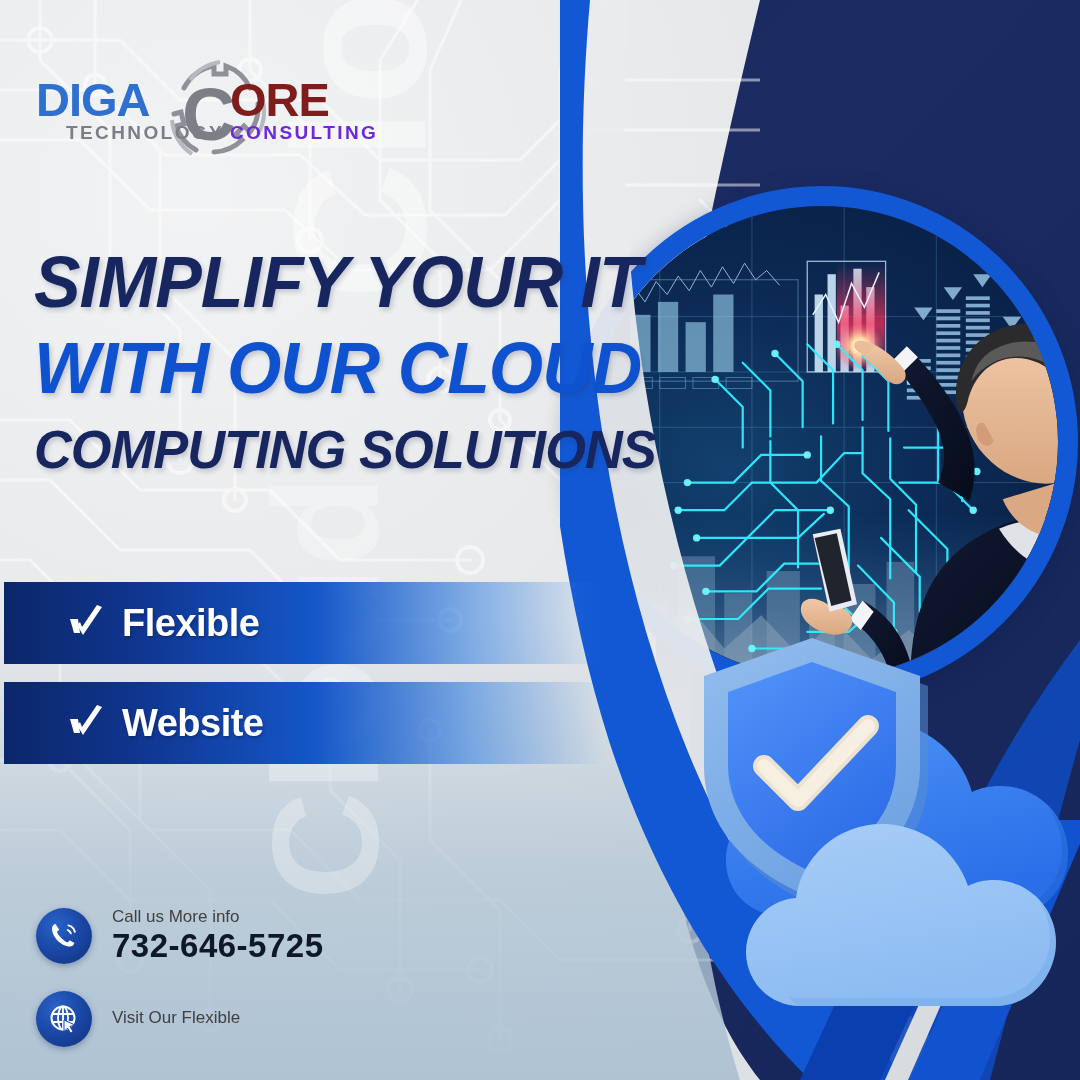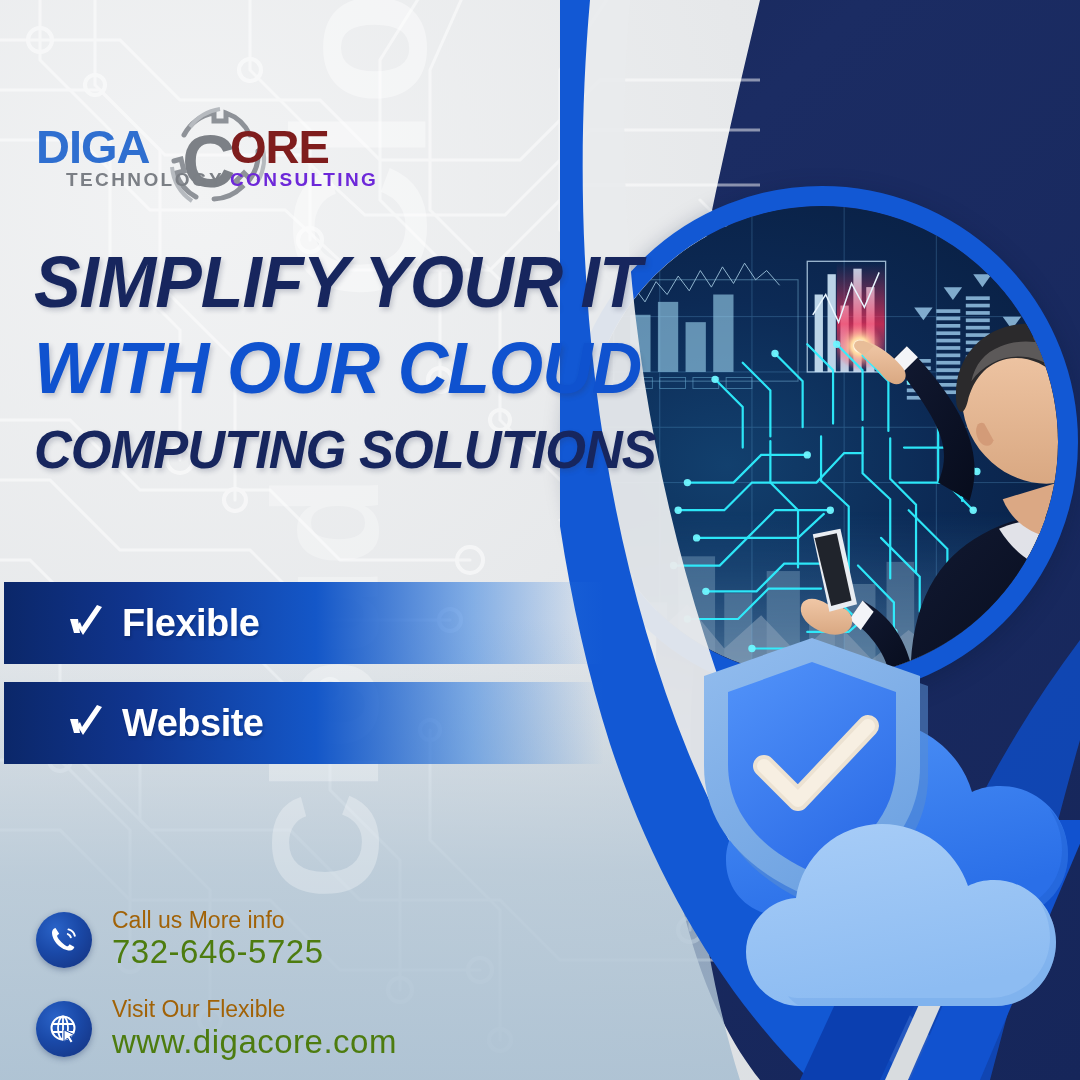--- a/index.html
+++ b/index.html
@@ -51,21 +51,21 @@
     font-size:150px;font-weight:700;
     color:rgba(255,255,255,.30);
     transform:rotate(-90deg);transform-origin:left top;
     white-space:nowrap;pointer-events:none;
   }
 
   
   .swoosh{position:absolute;right:0;top:0;width:520px;height:1080px;}
 
   
-  .logo{position:absolute;left:34px;top:72px;width:300px;height:95px;margin-top:47px;}
+  .logo{position:absolute;left:34px;top:72px;width:300px;height:95px;}
   .logo-row{position:relative;height:62px;}
   .logo-diga{
     position:absolute;left:2px;top:0;
     font-size:47px;font-weight:800;letter-spacing:-1px;
     color:#2f6fd0;font-family:"Liberation Sans", sans-serif;
   }
   .logo-ore{
     position:absolute;left:196px;top:0;
     font-size:47px;font-weight:800;letter-spacing:-1px;
     color:#7f1d1d;font-family:"Liberation Sans", sans-serif;
@@ -124,25 +124,25 @@
   .contact{position:absolute;left:36px;top:908px;}
   .crow{display:flex;align-items:center;margin-bottom:26px;}
   .cicon{
     width:56px;height:56px;border-radius:50%;flex:none;
     background:radial-gradient(circle at 35% 30%, #2a63c8 0%, #1a49a8 45%, #14307c 100%);
     display:flex;align-items:center;justify-content:center;
     box-shadow:0 2px 6px rgba(20,40,90,.35);
   }
   .ctext{margin-left:20px;}
   .clabel{
-    font-size:23px;color:#a16207;font-weight:400;line-height:1.1;
+    font-size:17px;color:#404040;font-weight:400;line-height:1.1;
     font-family:"Liberation Sans", sans-serif;
   }
   .cvalue{
-    font-size:33px;color:#4d7c0f;font-weight:400;line-height:1.15;
+    font-size:33px;color:#0f172a;font-weight:700;line-height:1.15;
     letter-spacing:.5px;
     font-family:"Liberation Sans", sans-serif;
   }
 
   
   .photo-ring{
     position:absolute;left:566px;top:186px;width:512px;height:512px;
     border-radius:50%;
     border:20px solid #1258d4;
     overflow:hidden;
@@ -570,19 +570,18 @@
       <span class="cicon">
         <svg viewBox="0 0 34 34" width="34" height="34">
           <circle cx="16" cy="16" r="11.5" fill="none" stroke="#ffffff" stroke-width="2"></circle>
           <ellipse cx="16" cy="16" rx="5" ry="11.5" fill="none" stroke="#ffffff" stroke-width="1.8"></ellipse>
           <path d="M5,12 H27 M5,20 H27 M16,4.5 V27.5" stroke="#ffffff" stroke-width="1.8" fill="none"></path>
           <path d="M17,18 L28,23 L23,24.5 L26,29.5 L23.5,31 L20.5,26 L17,29.5 Z" fill="#ffffff" stroke="#1a49a8" stroke-width="1"></path>
         </svg>
       </span>
       <span class="ctext">
         <span class="clabel">Visit Our Flexible</span>
-        <span class="cvalue" style="display:block">www.digacore.com</span>
       </span>
     </div>
 
   </div>
 
 </div>
 
 </body></html>

